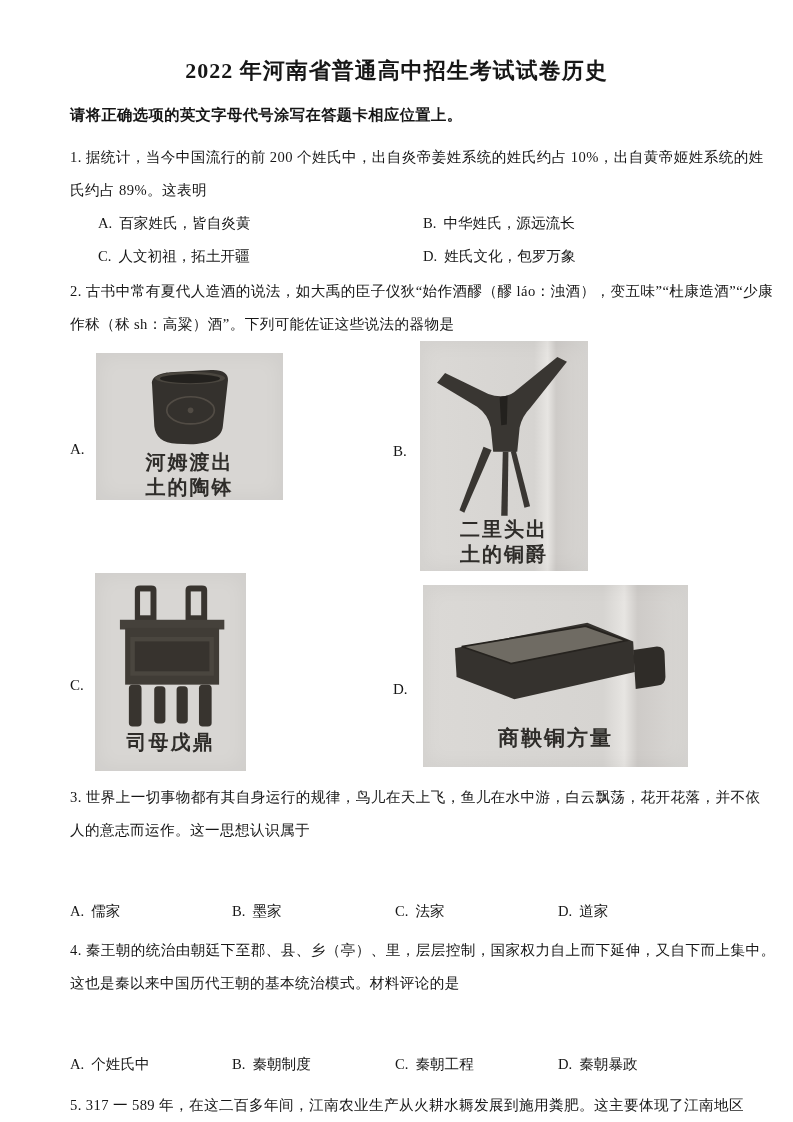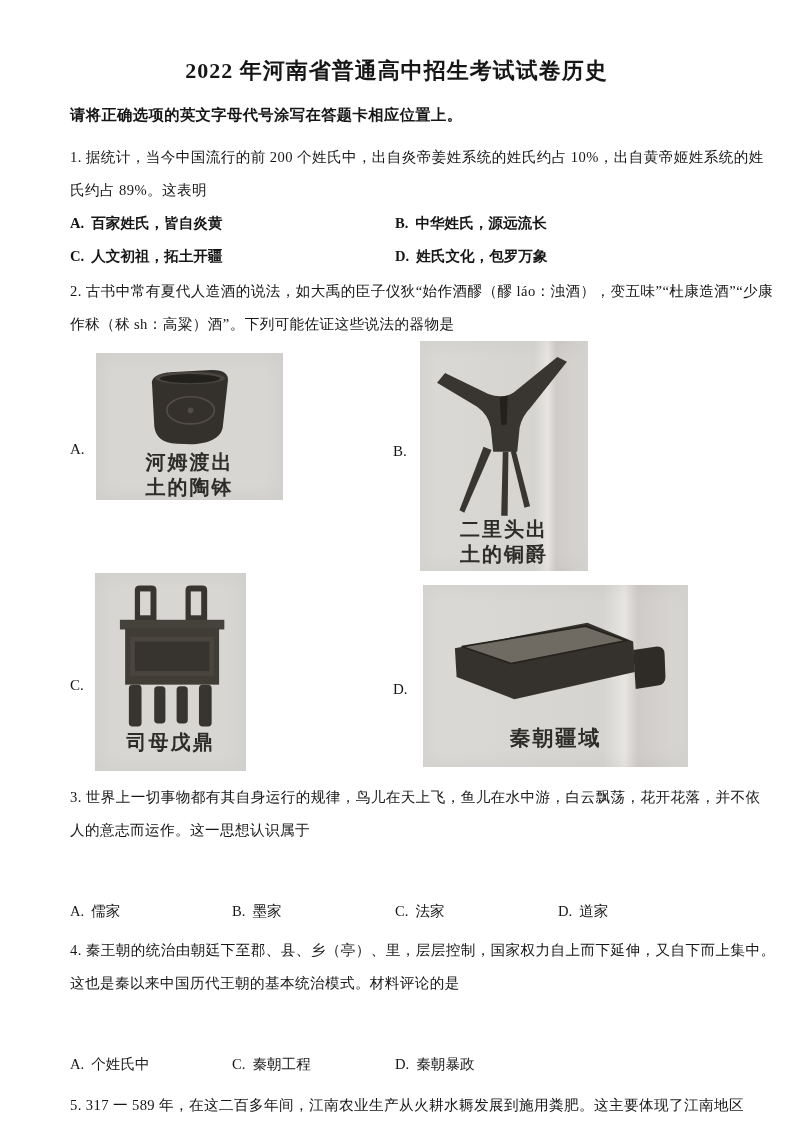--- a/index.html
+++ b/index.html
@@ -15,21 +15,21 @@
   .line { white-space:nowrap; font-size:14.6px; line-height:33px; letter-spacing:0.4px; }
   .bold .line { font-weight:bold; font-size:15.3px; }
 
   .intro { margin-top:12px; }
   .q1 { margin-top:10px; }
   .q2 { margin-top:2px; }
   .q3 { margin-top:10px; }
   .q4 { margin-top:6px; }
   .q5 { margin-top:8px; }
 
-  .opts2 { margin-left:70px; display:grid; grid-template-columns:325px auto;font-weight:bold; }
+  .opts2 { margin-left:98px; display:grid; grid-template-columns:325px auto; }
   .opts4 { margin-left:70px; display:grid; grid-template-columns:162px 163px 163px auto;margin-top:48px; }
   .opt { font-size:14.6px; line-height:33px; white-space:nowrap; }
   .opt .olabel { margin-right:7px; }
 
   .imagegrid { position:relative; width:793px; height:430px; }
   .figlabel { position:absolute; font-size:15px; }
   .fig { position:absolute; display:flex; flex-direction:column; align-items:center;
          background:#d8d6d3; box-shadow:inset 0 0 22px rgba(0,0,0,0.05); }
   .fig.foldbg { background:linear-gradient(90deg,#dbd9d6 0%,#d6d4d1 68%,#e7e5e2 76%,#cecbc8 81%,#dad8d5 100%); }
   .fig svg { display:block; }
@@ -122,21 +122,21 @@
     </div>
 
     <div class="figlabel" style="left:393px; top:340px;">D.</div>
     <div class="fig foldbg" style="left:423px; top:244px; width:265px; height:182px;">
       <svg width="225" viewBox="0 0 265 150" style="margin-top:14px;">
         <path d="M14 58 L170 28 L224 50 L226 86 L84 118 L16 92 Z" fill="#35322e"></path>
         <path d="M22 56 L168 32 L216 49 L80 76 Z" fill="#6f6b63" stroke="#26231f" stroke-width="2"></path>
         <path d="M224 60 L252 56 Q261 56 261 65 L262 92 Q262 101 253 102 L227 106 Z" fill="#2f2c28"></path>
       </svg>
       <div class="cap big">
-        <div>秦朝疆域</div>
+        <div>商鞅铜方量</div>
       </div>
     </div>
 
   </div>
 
   <div class="textblock q3">
     <div class="line">3. 世界上一切事物都有其自身运行的规律，鸟儿在天上飞，鱼儿在水中游，白云飘荡，花开花落，并不依</div>
     <div class="line">人的意志而运作。这一思想认识属于</div>
   </div>
   <div class="opts4">
@@ -145,20 +145,21 @@
     <div class="opt"><span class="olabel">C.</span><span>法家</span></div>
     <div class="opt"><span class="olabel">D.</span><span>道家</span></div>
   </div>
 
   <div class="textblock q4">
     <div class="line">4. 秦王朝的统治由朝廷下至郡、县、乡（亭）、里，层层控制，国家权力自上而下延伸，又自下而上集中。</div>
     <div class="line">这也是秦以来中国历代王朝的基本统治模式。材料评论的是</div>
   </div>
   <div class="opts4">
     <div class="opt"><span class="olabel">A.</span><span>个姓氏中</span></div>
+    <div class="opt"><span class="olabel">B.</span><span>秦朝制度</span></div>
     <div class="opt"><span class="olabel">C.</span><span>秦朝工程</span></div>
     <div class="opt"><span class="olabel">D.</span><span>秦朝暴政</span></div>
   </div>
 
   <div class="textblock q5">
     <div class="line">5. 317 一 589 年，在这二百多年间，江南农业生产从火耕水耨发展到施用粪肥。这主要体现了江南地区</div>
   </div>
 
   <div class="footer">小学资源网 https://xueke.woiay.com/</div>
 

